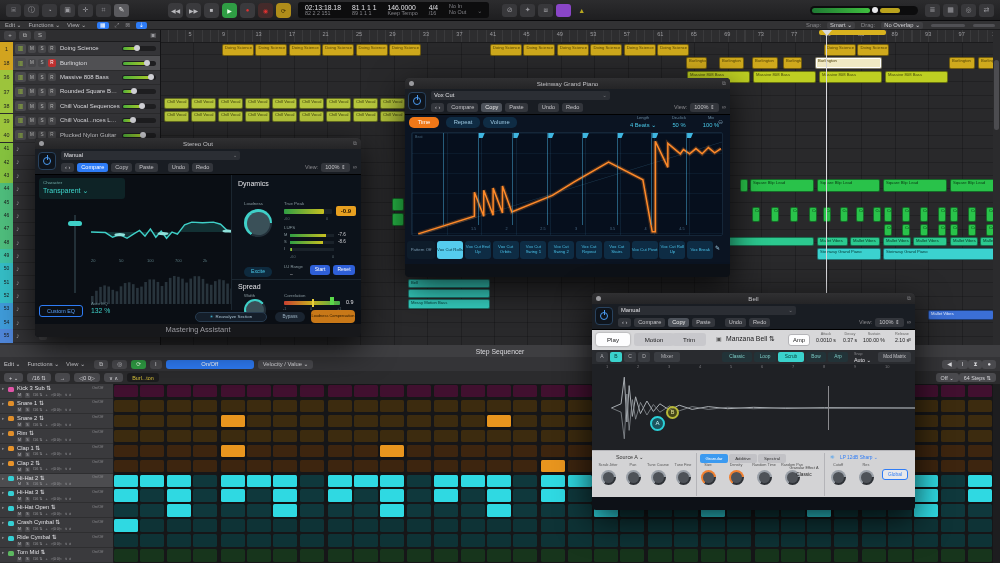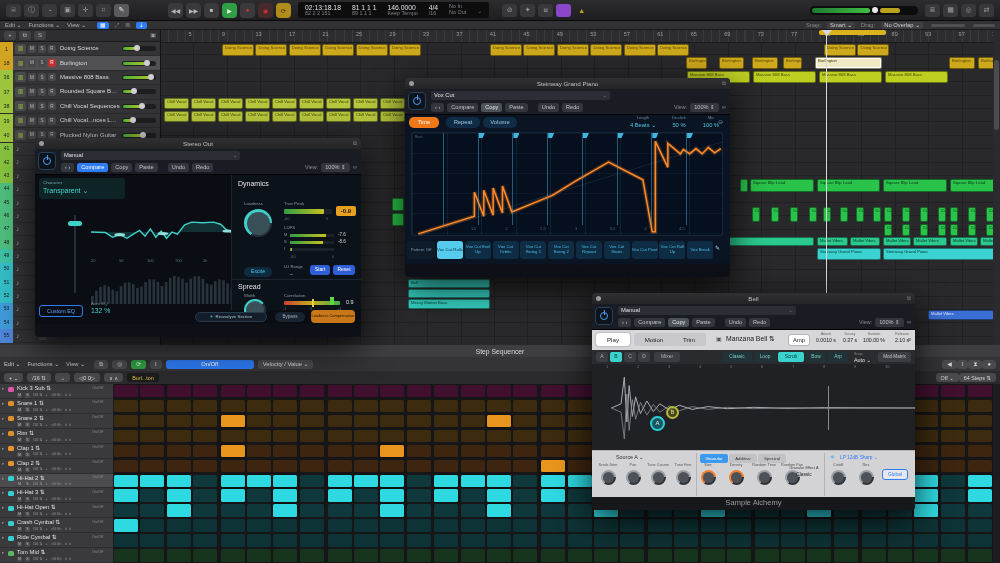--- a/index.html
+++ b/index.html
@@ -1207,20 +1207,23 @@
           <div class="j" style="position: static; color: rgb(74, 200, 232);">✳</div>
           <div class="j" style="position: static;">Reanalyze Section</div>
         </div>
         <div class="j" style="left: 240px; top: 137px; width: 30px; height: 10px; background: rgb(26, 36, 48); border-radius: 5px; justify-content: center; color: rgb(154, 176, 192); font-size: 4.6px; display: flex; align-items: center;">
           <div class="j" style="position: static;">Bypass</div>
         </div>
         <div class="j" style="left: 276px; top: 135px; width: 44px; height: 13px; background: rgb(200, 120, 24); border-radius: 4px; justify-content: center; color: rgb(42, 24, 0); font-size: 3.9px; display: flex; align-items: center; white-space: normal; text-align: center; line-height: 1;">
           <div class="j" style="position: static; white-space: normal;">Loudness Compensation</div>
         </div>
       </div>
+      <div class="j wfoot" style="left: 0px; top: 186px; width: 100%; height: 13px;">
+        <div class="j" style="position: static;">Mastering Assistant</div>
+      </div>
     </div>
     <div class="j" style="left: 405px; top: 78px; width: 325px; height: 199px; background: rgb(13, 17, 23); border-radius: 4px; box-shadow: rgba(0, 0, 0, 0.78) 0px 10px 34px; z-index: 21;">
       <div class="j wtitle" style="left: 0px; top: 0px; width: 100%; height: 11px;">
         <div class="j" style="position: static; font-size: 6.2px; color: rgb(192, 192, 196);">Steinway Grand Piano</div>
         <div class="j" style="left: 4px; top: 3px; width: 5px; height: 5px; border-radius: 50%; background: rgb(154, 154, 158);"></div>
         <div class="j" style="right: 4px; top: 2px; font-size: 5.5px; color: rgb(138, 138, 142);">⧉</div>
       </div>
       <div class="j" style="left: 0px; top: 11px; width: 100%; height: 26px; background: rgb(25, 29, 35); border-bottom: 1px solid rgb(0, 0, 0);">
         <div class="j" style="left: 3px; top: 3px; width: 18px; height: 18px; border-radius: 4px; background: rgb(14, 20, 28); border: 1px solid rgb(40, 66, 94);">
           <div class="j" style="left: 4px; top: 4px; width: 8px; height: 8px; border: 1.4px solid rgb(74, 154, 240); border-radius: 50%;"></div>
@@ -1495,17 +1498,14 @@
           </div>
           <div class="j" style="left: 259px; top: 12px; width: 30px; font-size: 3.8px; color: rgb(85, 85, 85); text-align: center;">Res</div>
           <div class="j" style="left: 266.5px; top: 19px; width: 15px; height: 15px; border-radius: 50%; background: conic-gradient(from 215deg, rgb(154, 160, 168) 0deg, rgb(154, 160, 168) 235deg, rgb(46, 49, 54) 235deg, rgb(46, 49, 54) 360deg);">
             <div class="j" style="left: 2px; top: 2px; width: 11px; height: 11px; border-radius: 50%; background: rgb(78, 82, 88);"></div>
           </div>
           <div class="j" style="left: 290px; top: 18px; width: 26px; height: 11px; border: 1px solid rgb(46, 124, 246); border-radius: 3px; justify-content: center; color: rgb(46, 124, 246); font-size: 4.8px; background: rgb(232, 232, 234); display: flex; align-items: center;">
             <div class="j" style="position: static;">Global</div>
           </div>
         </div>
       </div>
-      <div class="j wfoot" style="left: 0px; top: 204px; width: 100%; height: 13px;">
-        <div class="j" style="position: static;">Sample Alchemy</div>
-      </div>
     </div>
   </div>
 
 </body></html>

